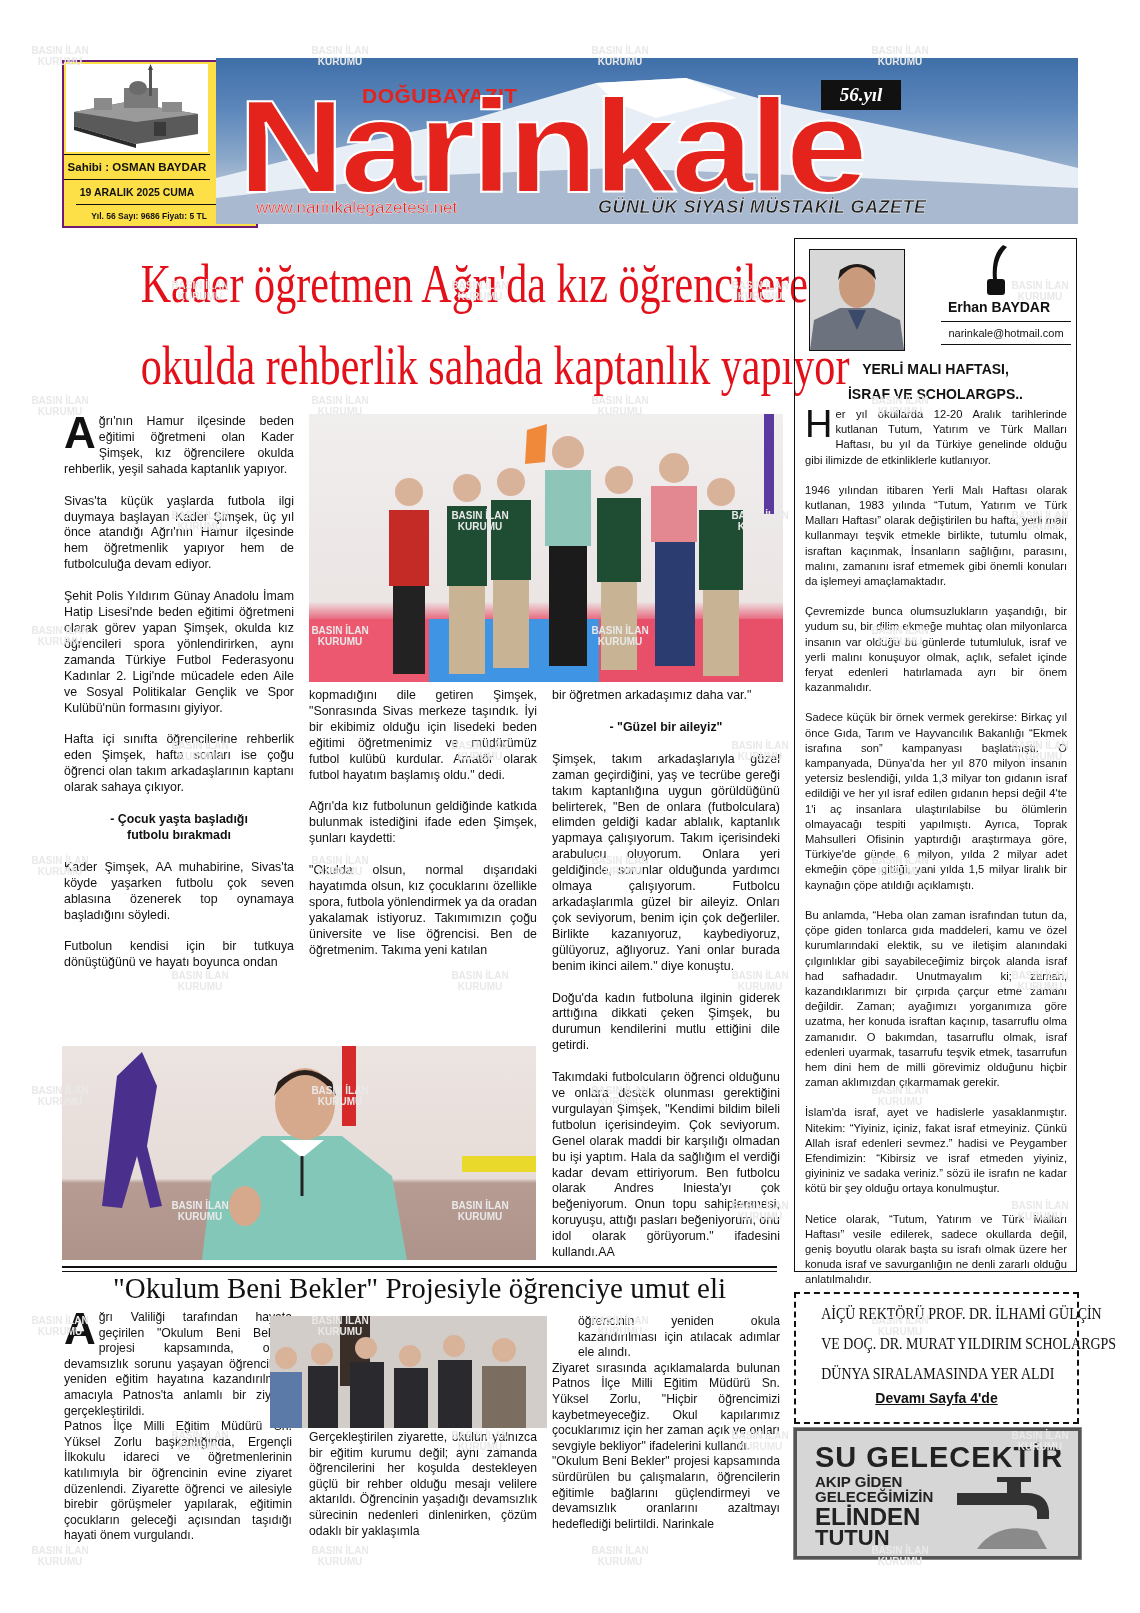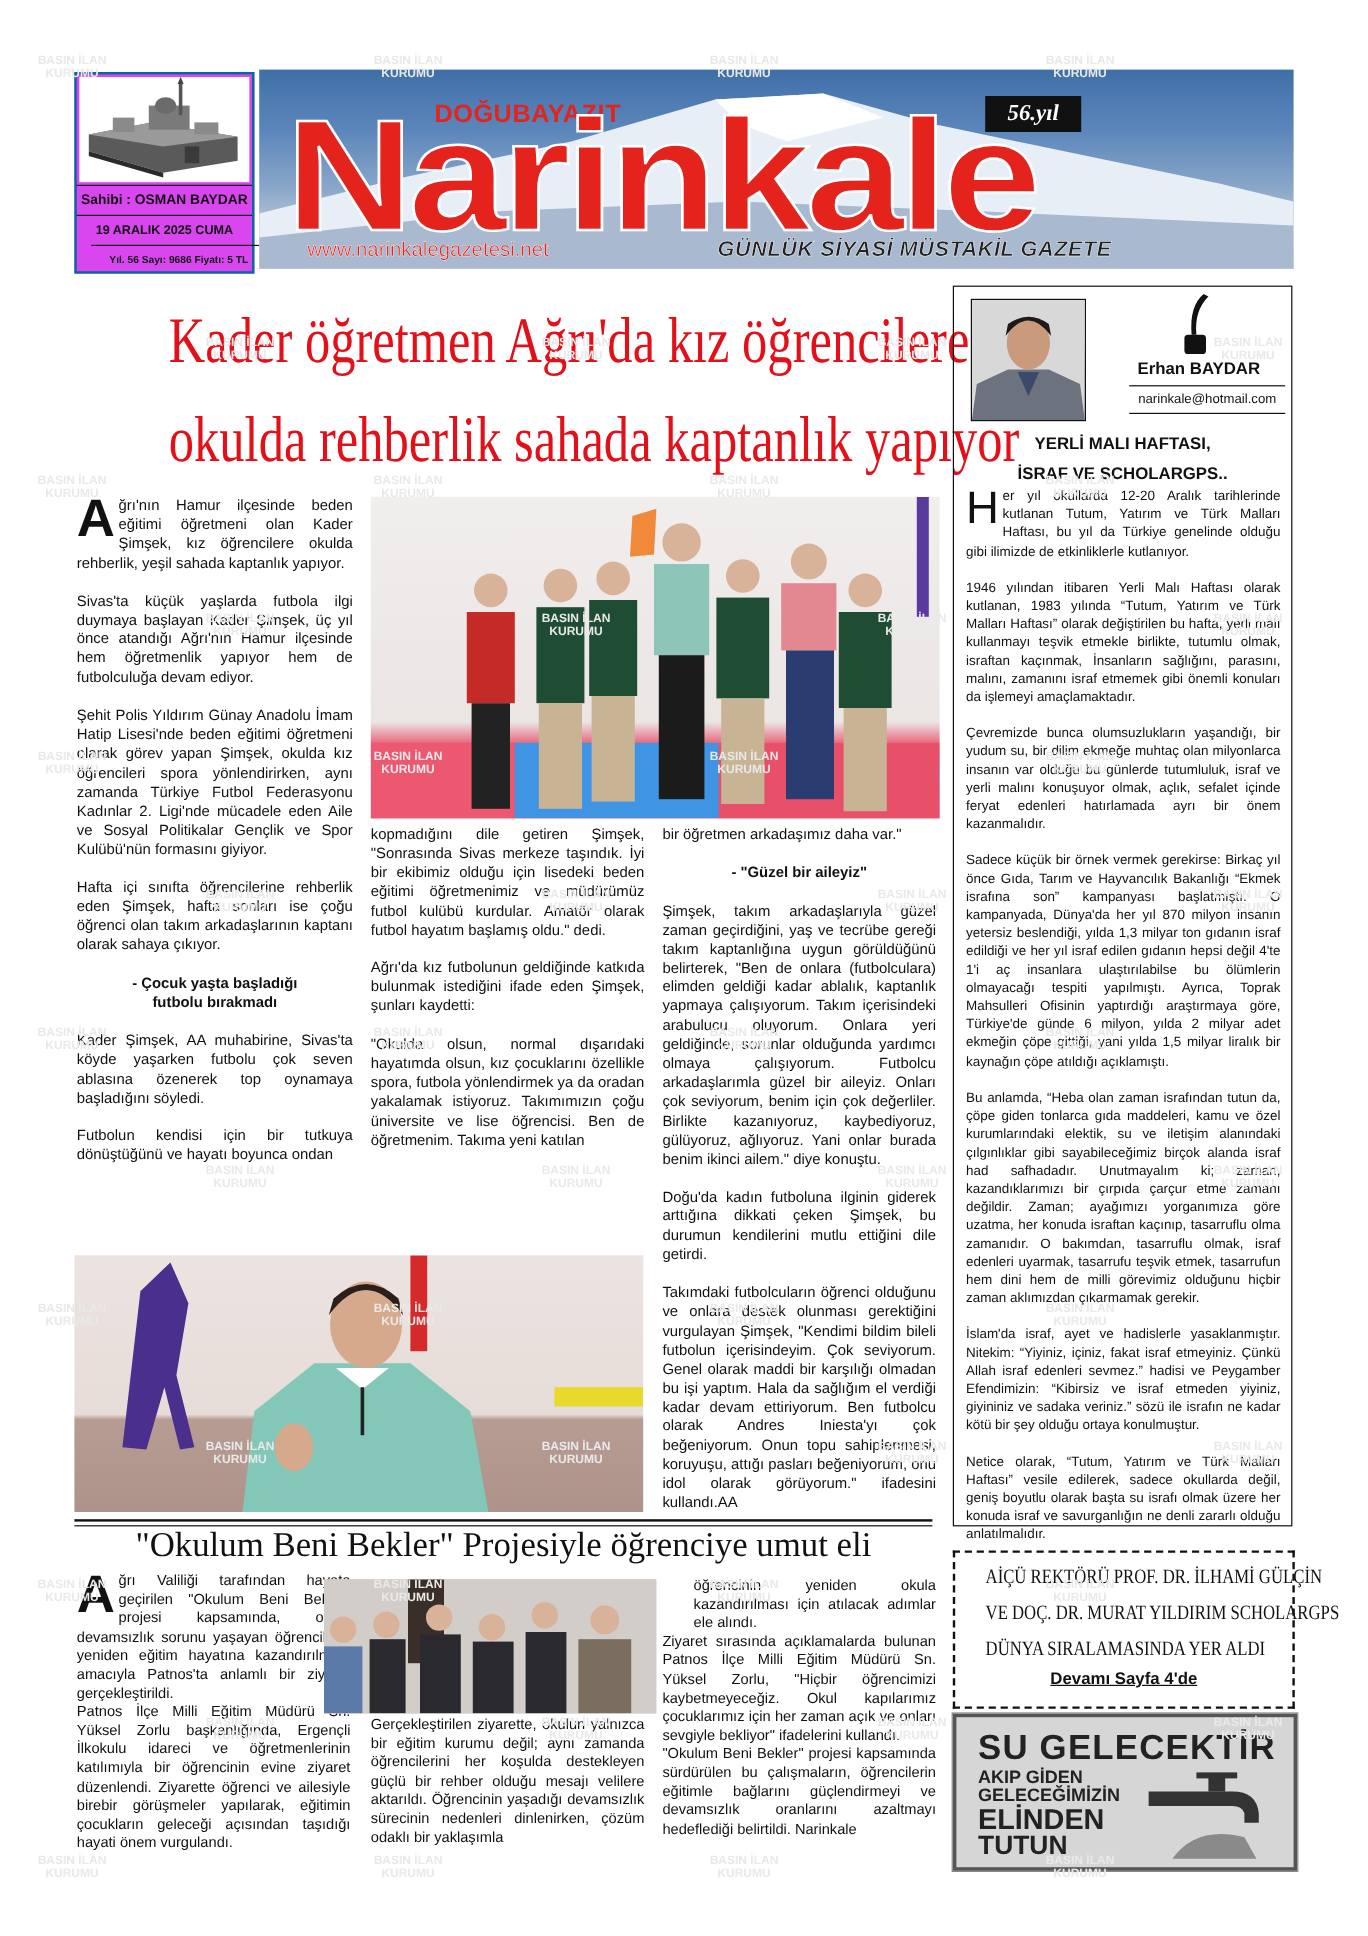--- a/index.html
+++ b/index.html
@@ -1,19 +1,19 @@
 <!DOCTYPE html>
 <html><head>
 <meta charset="utf-8">
 <style>
   html,body{margin:0;padding:0;background:#fff;}
   body{width:1140px;height:1613px;position:relative;overflow:hidden;font-family:"Liberation Sans",sans-serif;color:#111;}
   .abs{position:absolute;}
   
-  #masthead-box{left:62px;top:60px;width:146px;height:164px;border:2px solid #0369a1;background:#d946ef;}
+  #masthead-box{left:62px;top:60px;width:146px;height:164px;border:2px solid #701a75;background:#fde047;padding-left:46px;}
   #castle{position:absolute;left:2px;top:2px;width:142px;height:88px;}
   .mbrow{position:absolute;left:0;width:146px;text-align:center;font-weight:bold;border-top:1.5px solid #111;}
   #owner{top:92px;height:24px;line-height:24px;font-size:11.5px;}
   #date{top:117px;height:24px;line-height:24px;font-size:10.5px;}
   #issue{top:142px;height:22px;line-height:22px;font-size:8.5px;margin-left:12px;}
   
   #banner{left:216px;top:58px;width:862px;height:166px;background:linear-gradient(180deg,#3f6fa8 0%,#5b86bb 30%,#8aa7c9 60%,#b9c7d7 80%,#8aa0bb 100%);overflow:hidden;}
   #mountain{position:absolute;left:0;top:0;width:862px;height:166px;}
   #brand-sub{position:absolute;left:146px;top:26px;font-size:21px;font-weight:bold;color:#e3231c;letter-spacing:0.5px;}
   #brand-title{position:absolute;left:22px;top:14px;font-size:132px;line-height:150px;font-weight:900;color:#e3231c;letter-spacing:-4px;-webkit-text-stroke:2px #fff;font-family:"Liberation Sans",sans-serif;transform:scaleX(1.12);transform-origin:left center;}

